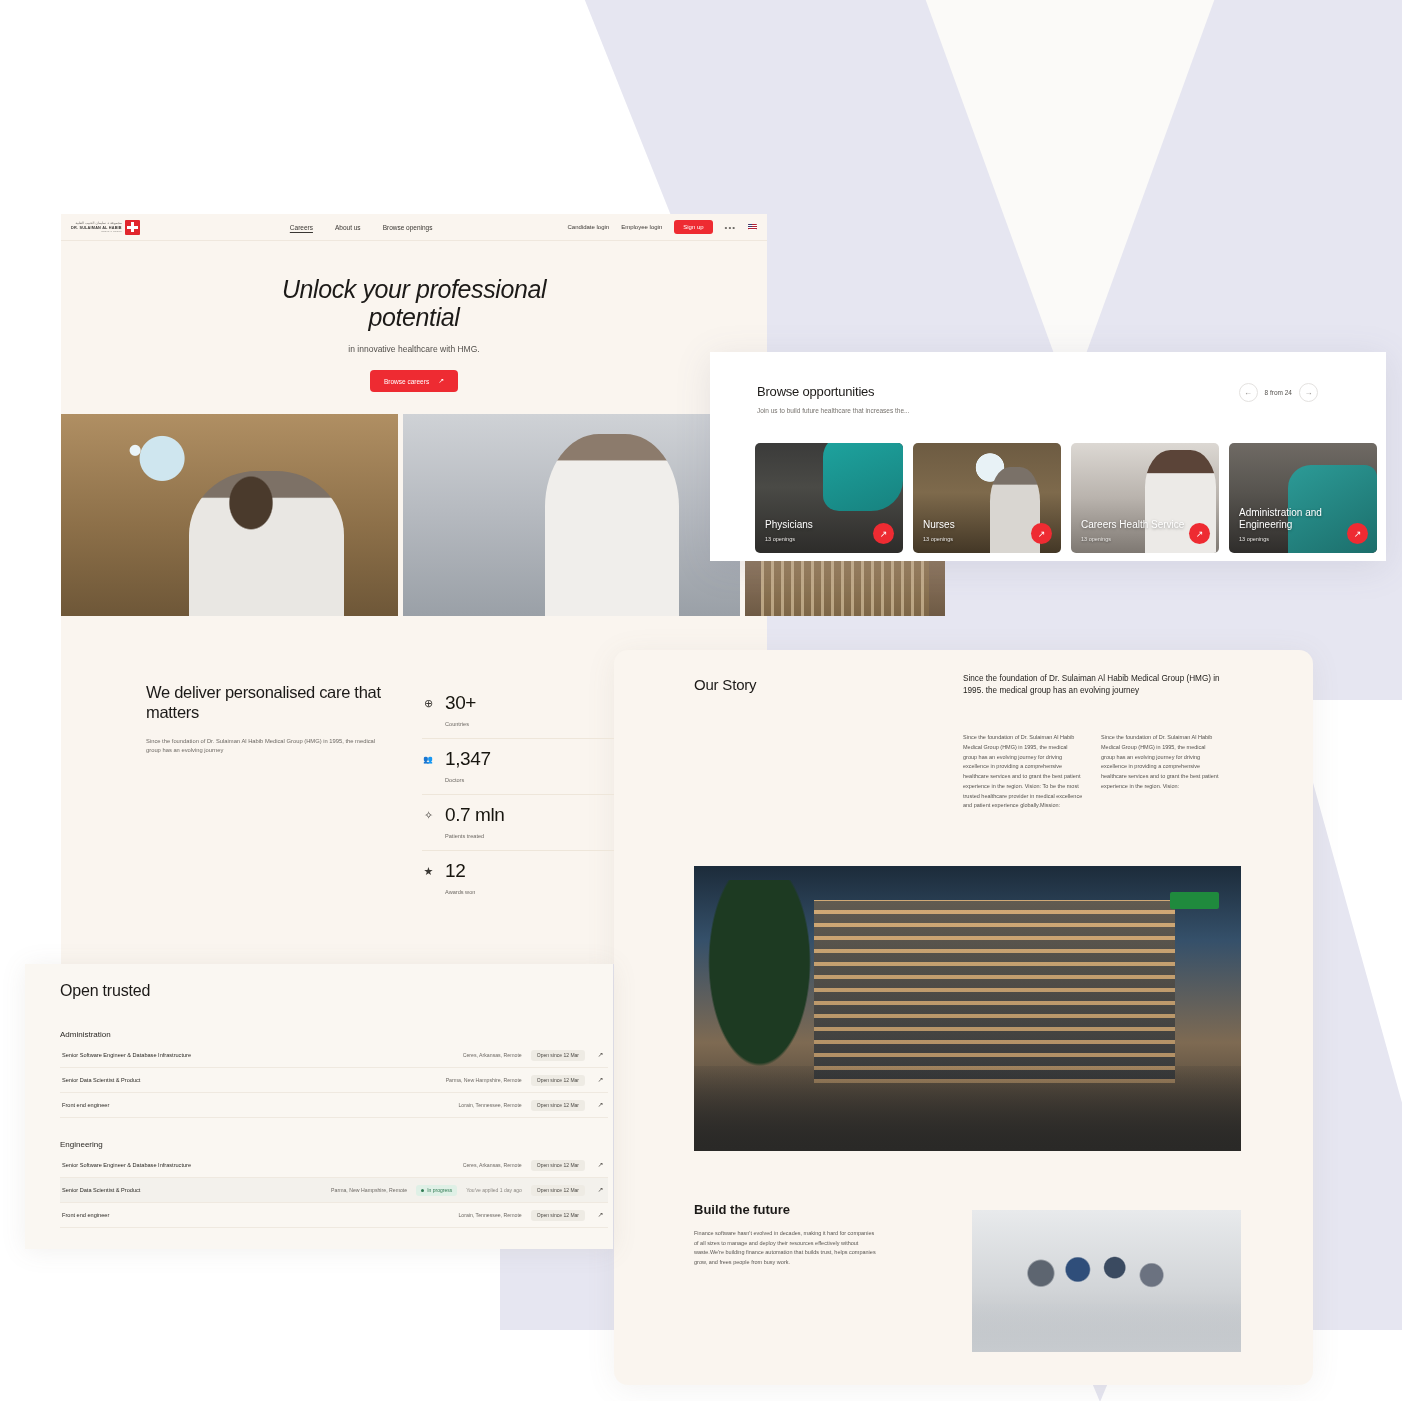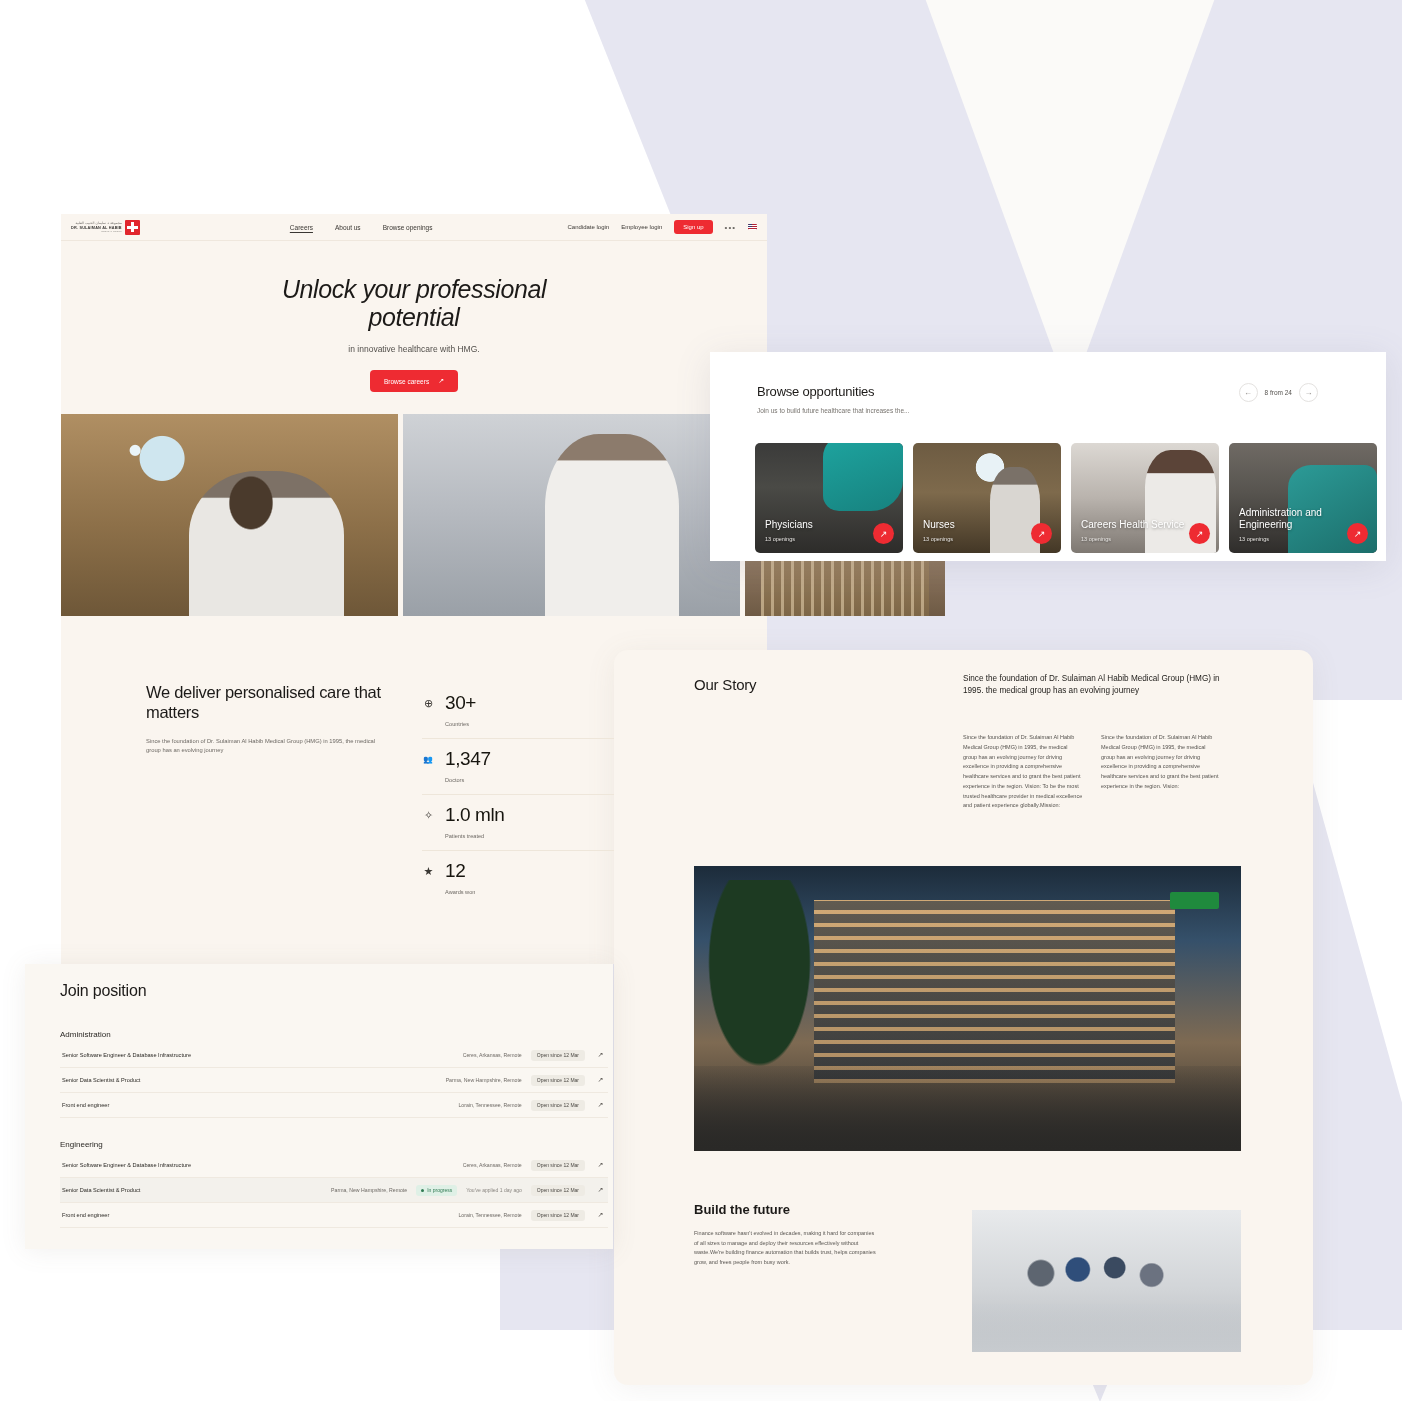--- a/index.html
+++ b/index.html
@@ -415,35 +415,35 @@
     <div class="stat">
       <div class="stat-top">
         <div class="stat-ic" style="font-size:8px">👥</div>
         <div class="stat-val">1,347</div>
       </div>
       <div class="stat-lbl">Doctors</div>
     </div>
     <div class="stat">
       <div class="stat-top">
         <div class="stat-ic">✧</div>
-        <div class="stat-val">1.0 mln</div>
+        <div class="stat-val">0.7 mln</div>
       </div>
       <div class="stat-lbl">Patients treated</div>
     </div>
     <div class="stat">
       <div class="stat-top">
         <div class="stat-ic">★</div>
         <div class="stat-val">12</div>
       </div>
       <div class="stat-lbl">Awards won</div>
     </div>
   </div>
 
   <div class="op">
-    <h2>Join position</h2>
+    <h2>Open trusted</h2>
 
     <div class="op-group">Administration</div>
 
     <div class="op-row">
       <div class="op-title">Senior Software Engineer &amp; Database Infrastructure</div>
       <div class="op-loc">Ceres, Arkansas, Remote</div>
       <div class="op-since">Open since 12 Mar</div>
       <div class="op-arrow">↗</div>
     </div>
     <div class="op-row">

